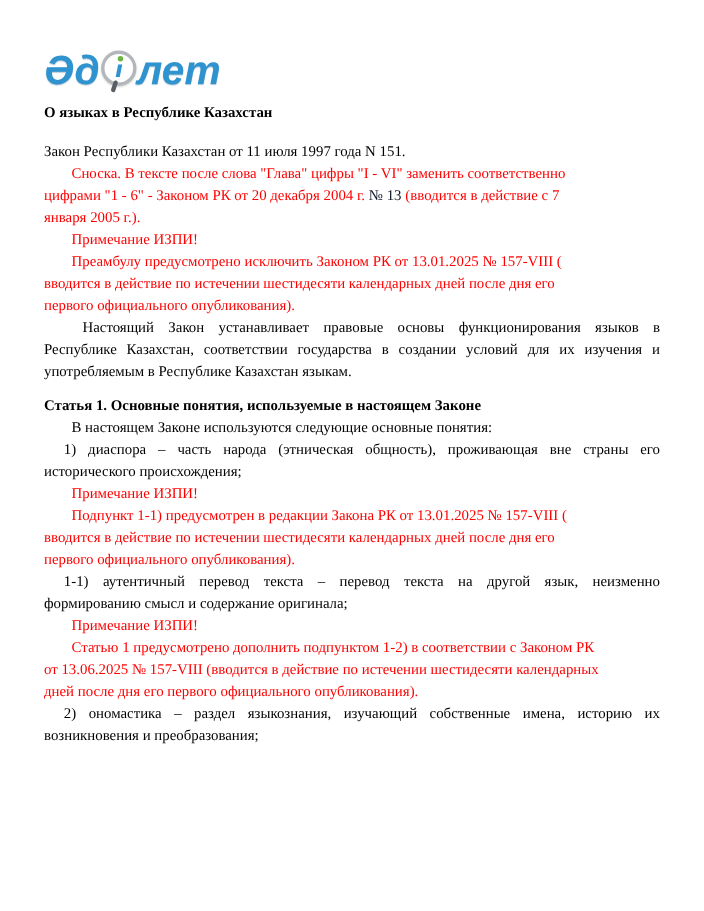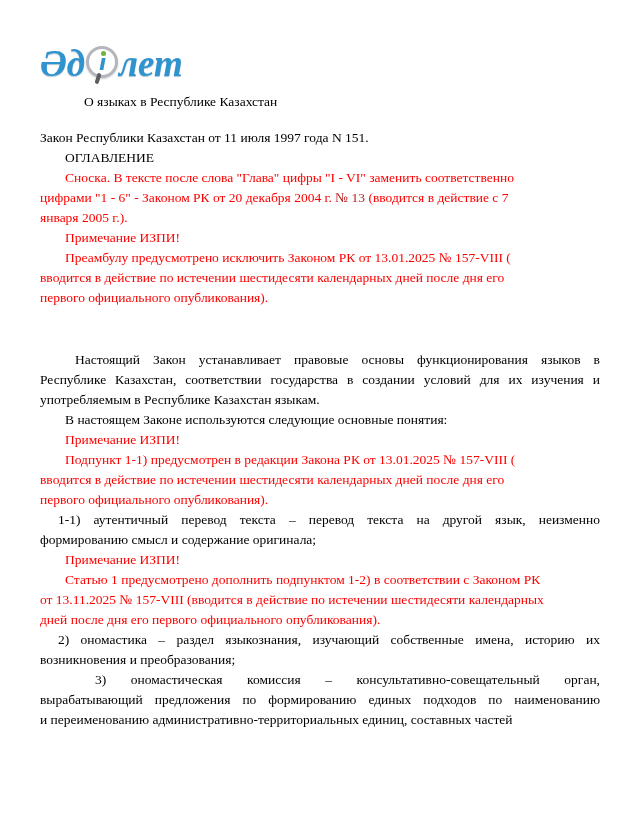--- a/index.html
+++ b/index.html
@@ -10,21 +10,21 @@
     overflow:hidden;
     font-family:"Liberation Serif","DejaVu Serif",serif;
   }
 
   
   .logo{
     position:absolute;left:40px;top:38px;height:52px;
     white-space:nowrap;cursor:pointer;
   }
   .lg-txt{
-    font-family:Liberation Serif, serif;
+    font-family:Liberation Sans, sans-serif;
     font-style:italic;font-weight:bold;
     font-size:37px;line-height:52px;
     color:#2e93cf;
     text-shadow:0 1px 1px rgba(20,80,120,.35);
   }
   .lg-glass{
     position:relative;display:inline-block;
     width:26px;height:26px;
     border:3px solid #b3b7bb;border-radius:50%;
     background:#ffffff;
@@ -48,57 +48,56 @@
     background:#5a5f63;
     transform:rotate(18deg);
   }
 
   
   .doc{
     position:absolute;left:40px;top:92px;width:560px;
     font-size:13.5px;line-height:20px;color:#000000;
   }
   .para{margin:0;}
-  .bold{font-weight:normal;margin-left:44px;}
+  .bold{font-weight:bold;}
   .note{color:#ff0000;}
   .title{margin-bottom:16px;}
   .chapter{margin-top:2px;}
   .article{margin-top:11px;}
 
   
   p.ind0{text-indent:0;}
   p.ind25{text-indent:25px;}
 
   
   .ln{text-align:left;}
   div.justify .ln{text-align:justify;text-align-last:justify;}
   div.justify .ln.last{text-align-last:left;}
   div.ind18 .ln.first{padding-left:18px;}
   div.ind25 .ln.first{padding-left:25px;}
-  div.ind35 .ln.first{padding-left:35px;margin-top:42px;}
+  div.ind35 .ln.first{padding-left:35px;}
   div.ind55 .ln.first{padding-left:55px;}
-  span.black{color:#b91c1c;}
+  span.black{color:#0f172a;}
   span.red{color:#ff0000;}
 </style>
 </head>
 <body>
 
 <div class="page">
 
   <div class="logo">
     <span class="lg-txt">Әд</span><span class="lg-glass"><span class="lg-i">ı</span><span class="lg-dot"></span><span class="lg-handle"></span></span><span class="lg-txt">лет</span>
   </div>
 
   <div class="doc">
 
     <p class="para bold ind0 title">О языках в Республике Казахстан</p>
 
     <p class="para ind0">Закон Республики Казахстан от 11 июля 1997 года N 151.</p>
 
-    <p class="para ind25">ОГЛАВЛЕНИЕ</p>
 
     <div class="para note ind25">
         <div class="ln first">Сноска. В тексте после слова "Глава" цифры "I - VI" заменить соответственно</div>
         <div class="ln"><span class="red">цифрами "1 - 6" - Законом РК от 20 декабря 2004 г. </span><span class="black">№ 13</span><span class="red"> (вводится в действие с 7</span></div>
         <div class="ln last">января 2005 г.).</div>
       </div>
 
     <p class="para note ind25">Примечание ИЗПИ!</p>
 
     <div class="para note ind25">
@@ -107,50 +106,50 @@
         <div class="ln last">первого официального опубликования).</div>
       </div>
 
     <div class="para justify ind35">
         <div class="ln first">Настоящий Закон устанавливает правовые основы функционирования языков в</div>
         <div class="ln">Республике Казахстан, соответствии государства в создании условий для их изучения и</div>
         <div class="ln last">употребляемым в Республике Казахстан языкам.</div>
       </div>
 
 
+    <p class="para bold ind0 article">Статья 1. Основные понятия, используемые в настоящем Законе</p>
 
     <p class="para ind25">В настоящем Законе используются следующие основные понятия:</p>
 
+    <div class="para justify ind18">
+        <div class="ln first">1) диаспора – часть народа (этническая общность), проживающая вне страны его</div>
+        <div class="ln last">исторического происхождения;</div>
+      </div>
 
     <p class="para note ind25">Примечание ИЗПИ!</p>
 
     <div class="para note ind25">
         <div class="ln first">Подпункт 1-1) предусмотрен в редакции Закона РК от 13.01.2025 № 157-VIII (</div>
         <div class="ln">вводится в действие по истечении шестидесяти календарных дней после дня его</div>
         <div class="ln last">первого официального опубликования).</div>
       </div>
 
     <div class="para justify ind18">
         <div class="ln first">1-1) аутентичный перевод текста – перевод текста на другой язык, неизменно</div>
         <div class="ln last">формированию смысл и содержание оригинала;</div>
       </div>
 
     <p class="para note ind25">Примечание ИЗПИ!</p>
 
     <div class="para note ind25">
         <div class="ln first">Статью 1 предусмотрено дополнить подпунктом 1-2) в соответствии с Законом РК</div>
-        <div class="ln">от 13.11.2025 № 157-VIII (вводится в действие по истечении шестидесяти календарных</div>
+        <div class="ln">от 13.06.2025 № 157-VIII (вводится в действие по истечении шестидесяти календарных</div>
         <div class="ln last">дней после дня его первого официального опубликования).</div>
       </div>
 
     <div class="para justify ind18">
         <div class="ln first">2) ономастика – раздел языкознания, изучающий собственные имена, историю их</div>
         <div class="ln last">возникновения и преобразования;</div>
       </div>
 
-    <div class="para justify ind55">
-        <div class="ln first">3) ономастическая комиссия – консультативно-совещательный орган,</div>
-        <div class="ln">вырабатывающий предложения по формированию единых подходов по наименованию</div>
-        <div class="ln last">и переименованию административно-территориальных единиц, составных частей</div>
-      </div>
 
   </div>
 </div>
 
 </body></html>

